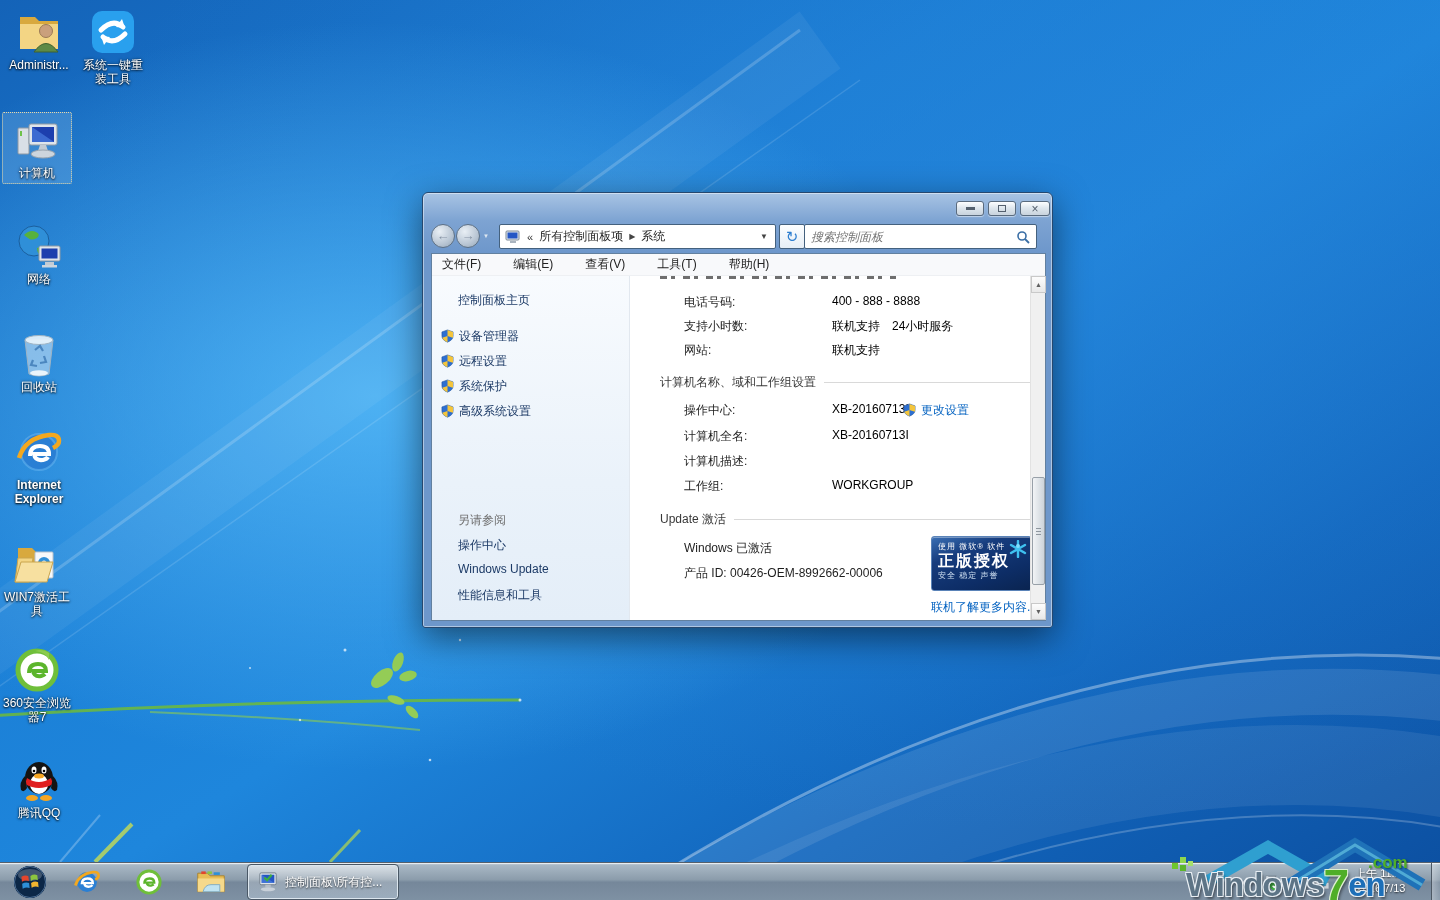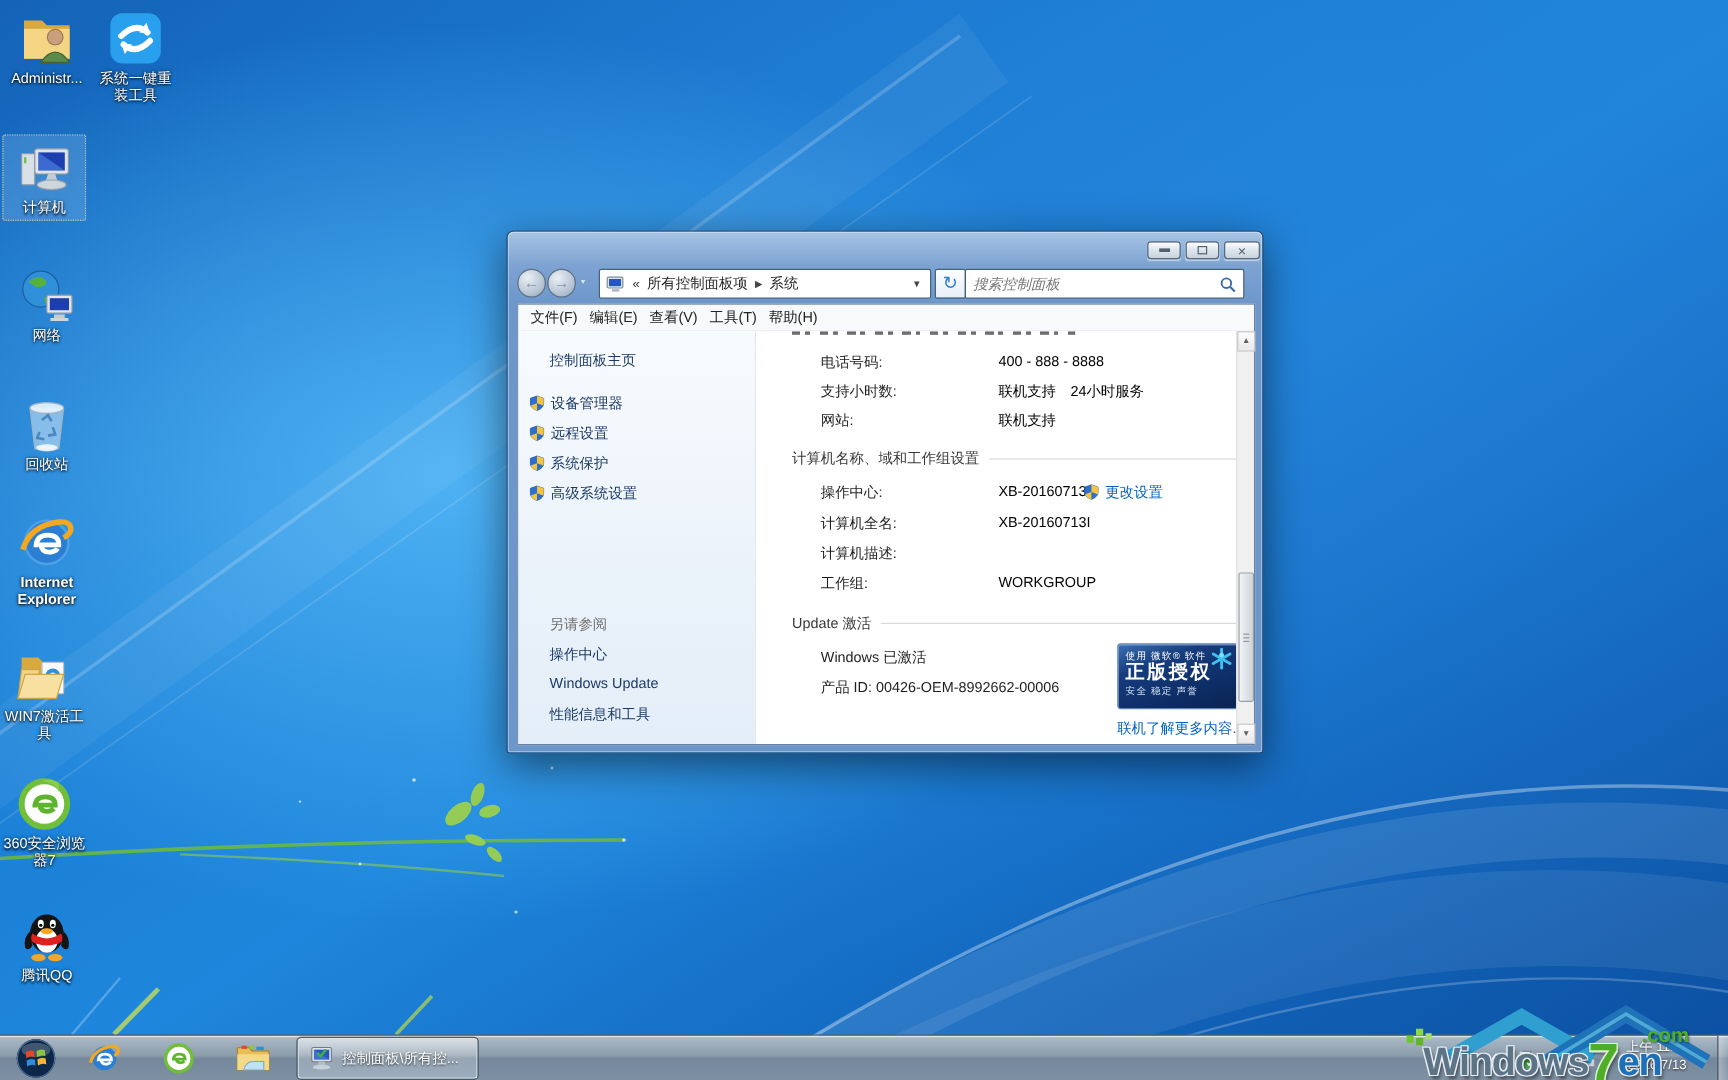--- a/index.html
+++ b/index.html
@@ -40,21 +40,21 @@
   .crumbsep { color:#444; font-size:8px; padding:0 2px; cursor:pointer; }
   .addr-dd { margin-left:auto; font-size:8px; color:#444; padding:0 7px; cursor:pointer; }
   .refreshbtn { position:absolute; left:356px; top:3px; width:26px; height:25px; border:1px solid #44617e; border-radius:2px;
     background:linear-gradient(#fdfeff,#e6eef6); color:#2f7fd0; font-size:15px; text-align:center; line-height:23px; cursor:pointer; }
   .searchbox { position:absolute; left:381px; top:3px; width:233px; height:25px; background:#fff;
     border:1px solid #44617e; border-radius:2px; display:flex; align-items:center; }
   .searchbox input { flex:1; border:none; outline:none; font-style:italic; font-size:12px; color:#7a7a7a;
     padding:0 6px; font-family:inherit; background:transparent; }
   .inner { position:absolute; left:8px; top:60px; width:615px; height:368px; background:#fff; border:1px solid #62809f; }
   .menubar { position:absolute; left:0; top:0; width:100%; height:22px; background:#f8f9fb;
-    display:flex; align-items:center; gap:10px; padding-left:10px; font-size:12px; color:#222; border-bottom:1px solid #eef0f3; }
+    display:flex; align-items:center; gap:32px; padding-left:10px; font-size:12px; color:#222; border-bottom:1px solid #eef0f3; }
   .menubar span { cursor:pointer; }
   .body { position:absolute; left:0; top:22px; width:612px; height:344px; }
   .sidepane { position:absolute; left:0; top:0; width:198px; height:344px;
     background:linear-gradient(to bottom,#f8fbfe,#eaf2fa 60%,#e4eef8); border-right:1px solid #e2e8ef; }
   .sidelink { position:absolute; font-size:12px; color:#1c3a66; cursor:pointer; white-space:nowrap; }
   .sidehdr { position:absolute; font-size:12px; color:#707070; }
   .shield { width:13px; height:14px; vertical-align:-3px; margin-right:5px; }
   .mainpane { position:absolute; left:208px; top:0; width:400px; height:344px; background:#fff; overflow:hidden; }
   .clipstrip { position:absolute; left:20px; top:0; width:236px; height:3px;
     background:repeating-linear-gradient(90deg,#4a4a4a 0 7px, transparent 7px 11px, #4a4a4a 11px 15px, transparent 15px 23px); opacity:.8; }

